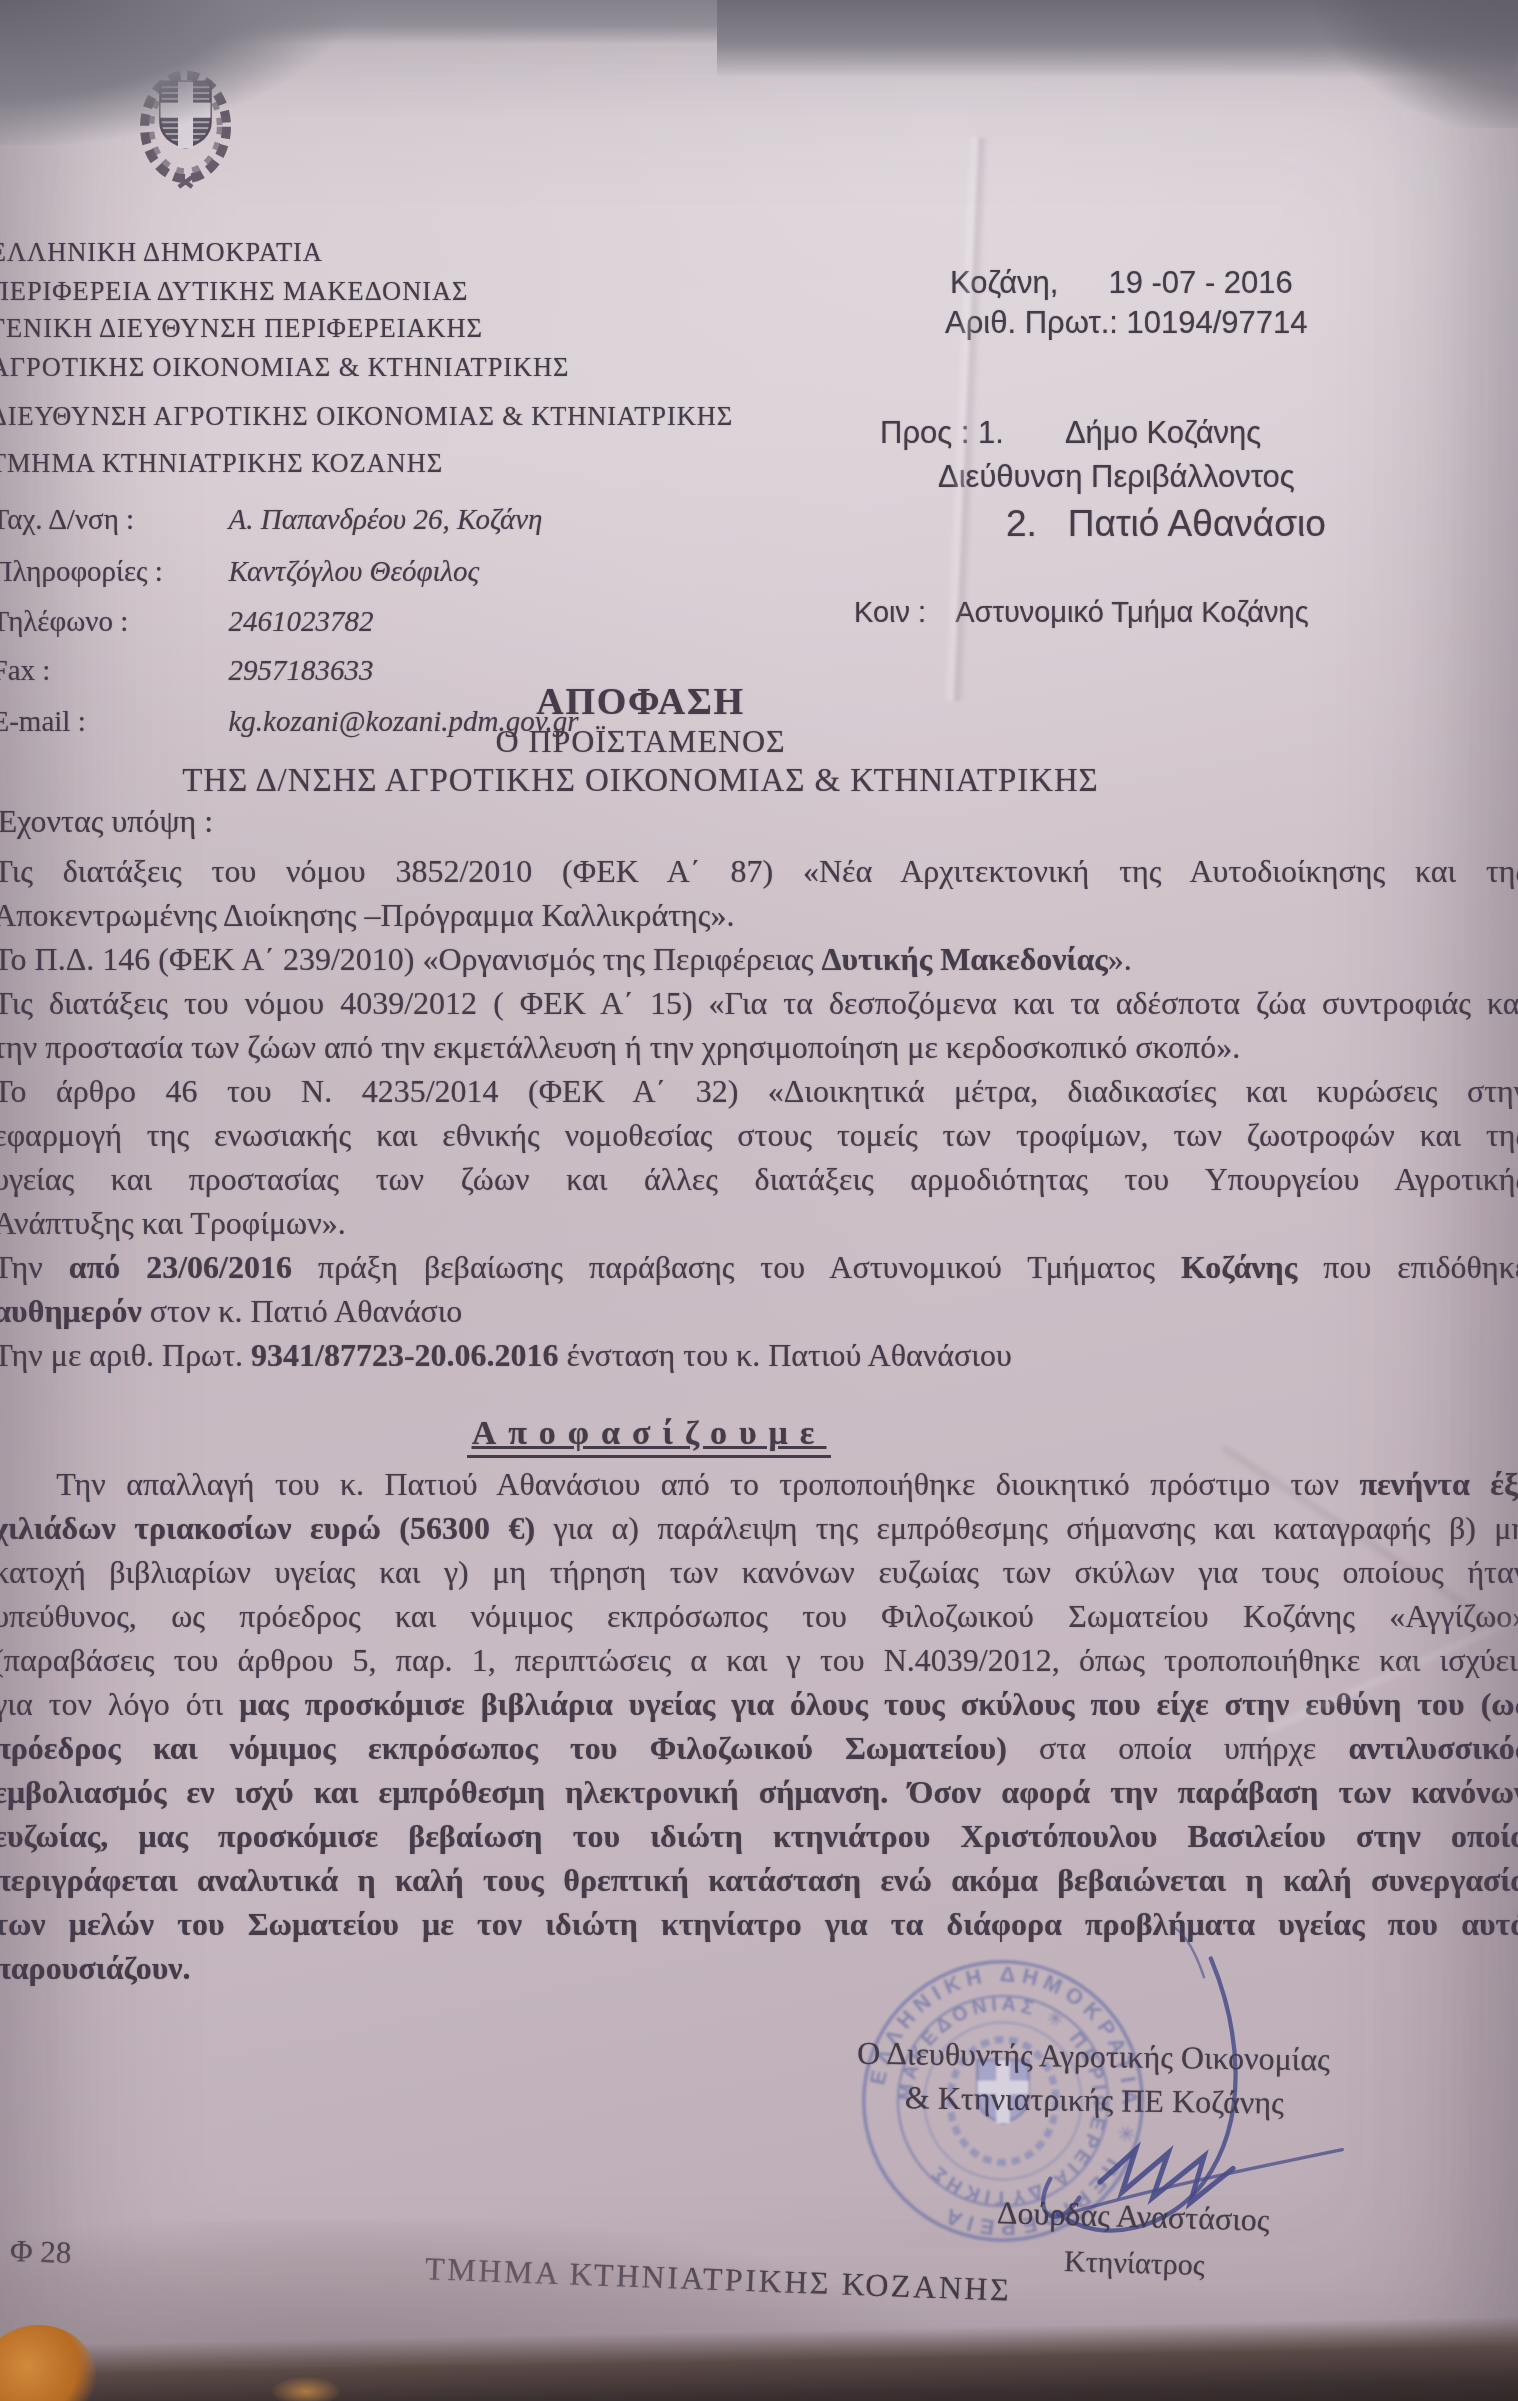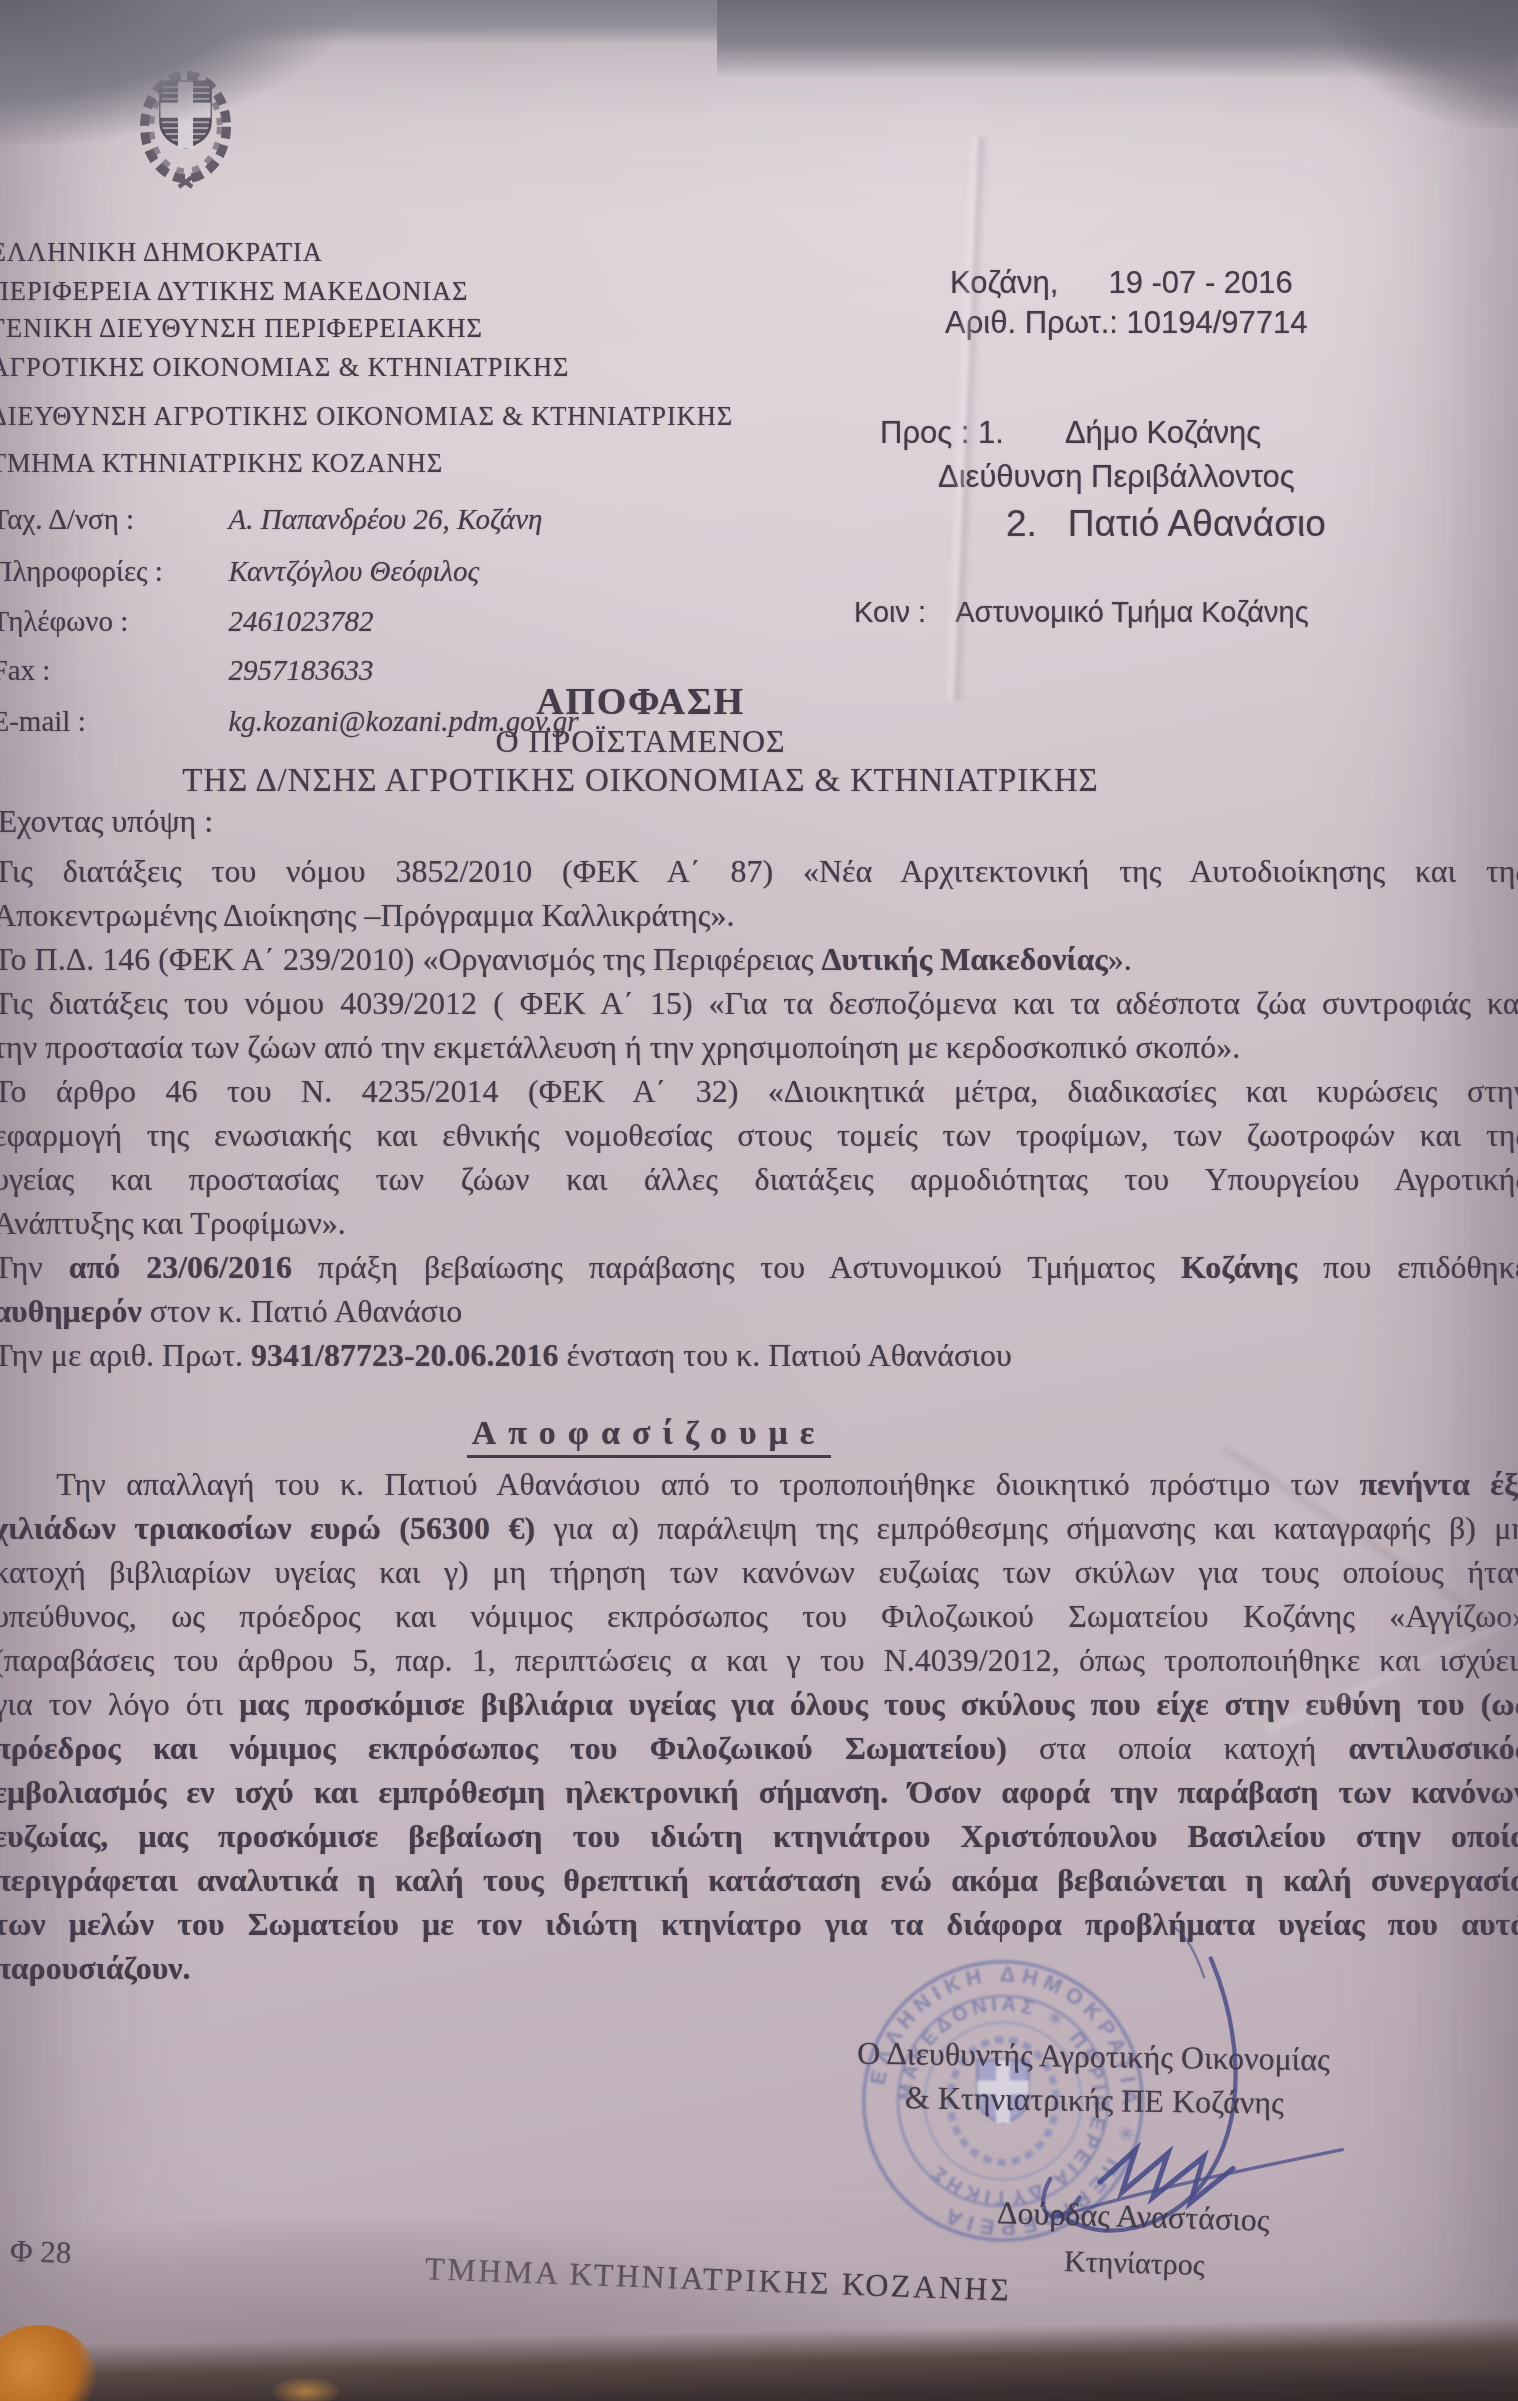--- a/index.html
+++ b/index.html
@@ -95,21 +95,21 @@
   .cons,.dec{position:absolute;left:-6.8px;width:1535px;}
   .cons{top:849px;}
   .dec{top:1462px;}
   .bline{height:44px;line-height:44px;font-size:32px;overflow:hidden;}
   .bline.j{text-align:justify;text-align-last:justify;}
   .bline.l{text-align:left;text-align-last:left;}
   .bline.ind{text-indent:63px;}
 
   .dec-head{position:absolute;left:0;top:1414px;width:1298px;text-align:center;}
   .dec-head span{display:inline-block;font-size:34px;font-weight:bold;letter-spacing:12px;
-    border-bottom:3.4px solid #453c4a;padding:0 5.1px 3.4px 5.1px;}
+    border-bottom:3.4px solid #453c4a;padding:0 5.1px 3.4px 5.1px;text-decoration:underline;}
 
   
   .sig1{position:absolute;left:857px;top:2038px;font-size:32px;white-space:nowrap;transform:rotate(.8deg);}
   .sig2{position:absolute;left:905px;top:2082px;font-size:32px;white-space:nowrap;transform:rotate(.8deg);}
   .sig-name{position:absolute;left:997px;top:2198px;font-size:32px;white-space:nowrap;transform:rotate(1.6deg);}
   .sig-role{position:absolute;left:1064px;top:2246px;font-size:30px;white-space:nowrap;transform:rotate(1.6deg);}
 
   
   .stamp{position:absolute;left:839px;top:1937px;width:328px;height:328px;opacity:.88;filter:blur(1px);}
   .signature-svg{position:absolute;left:922px;top:1926px;width:564px;height:367px;opacity:.9;filter:blur(0.5px);}
@@ -212,21 +212,21 @@
       <span>Αποφασίζουμε</span>
     </div>
 
     <div class="dec">
       <div class="bline j ind ink"><span>Την απαλλαγή του κ. Πατιού Αθανάσιου από το τροποποιήθηκε διοικητικό πρόστιμο των </span><span class="bseg">πενήντα έξι</span></div>
       <div class="bline j ink"><span class="bseg">χιλιάδων τριακοσίων ευρώ (56300 €)</span><span> για α) παράλειψη της εμπρόθεσμης σήμανσης και καταγραφής β) μη</span></div>
       <div class="bline j ink"><span>κατοχή βιβλιαρίων υγείας και γ) μη τήρηση των κανόνων ευζωίας των σκύλων για τους οποίους ήταν</span></div>
       <div class="bline j ink"><span>υπεύθυνος, ως πρόεδρος και νόμιμος εκπρόσωπος του Φιλοζωικού Σωματείου Κοζάνης «Αγγίζωο»</span></div>
       <div class="bline j ink"><span>(παραβάσεις του άρθρου 5, παρ. 1, περιπτώσεις α και γ του Ν.4039/2012, όπως τροποποιήθηκε και ισχύει)</span></div>
       <div class="bline j ink"><span>για τον λόγο ότι </span><span class="bseg">μας προσκόμισε βιβλιάρια υγείας για όλους τους σκύλους που είχε στην ευθύνη του (ως</span></div>
-      <div class="bline j ink"><span class="bseg">πρόεδρος και νόμιμος εκπρόσωπος του Φιλοζωικού Σωματείου)</span><span> στα οποία κατοχή </span><span class="bseg">αντιλυσσικός</span></div>
+      <div class="bline j ink"><span class="bseg">πρόεδρος και νόμιμος εκπρόσωπος του Φιλοζωικού Σωματείου)</span><span> στα οποία υπήρχε </span><span class="bseg">αντιλυσσικός</span></div>
       <div class="bline j ink"><span class="bseg">εμβολιασμός εν ισχύ και εμπρόθεσμη ηλεκτρονική σήμανση.</span><span class="bseg"> Όσον αφορά την παράβαση των κανόνων</span></div>
       <div class="bline j ink"><span class="bseg">ευζωίας, μας προσκόμισε βεβαίωση του ιδιώτη κτηνιάτρου Χριστόπουλου Βασιλείου στην οποία</span></div>
       <div class="bline j ink"><span class="bseg">περιγράφεται αναλυτικά η καλή τους θρεπτική κατάσταση ενώ ακόμα βεβαιώνεται η καλή συνεργασία</span></div>
       <div class="bline j ink"><span class="bseg">των μελών του Σωματείου με τον ιδιώτη κτηνίατρο για τα διάφορα προβλήματα υγείας που αυτά</span></div>
       <div class="bline l ink"><span class="bseg">παρουσιάζουν.</span></div>
     </div>
 
     <svg class="stamp" viewBox="0 0 384 384">
       <defs>
         <path id="arcOuter" d="M 52,192 A 140,140 0 0 1 332,192 A 140,140 0 0 1 52,192"></path>

